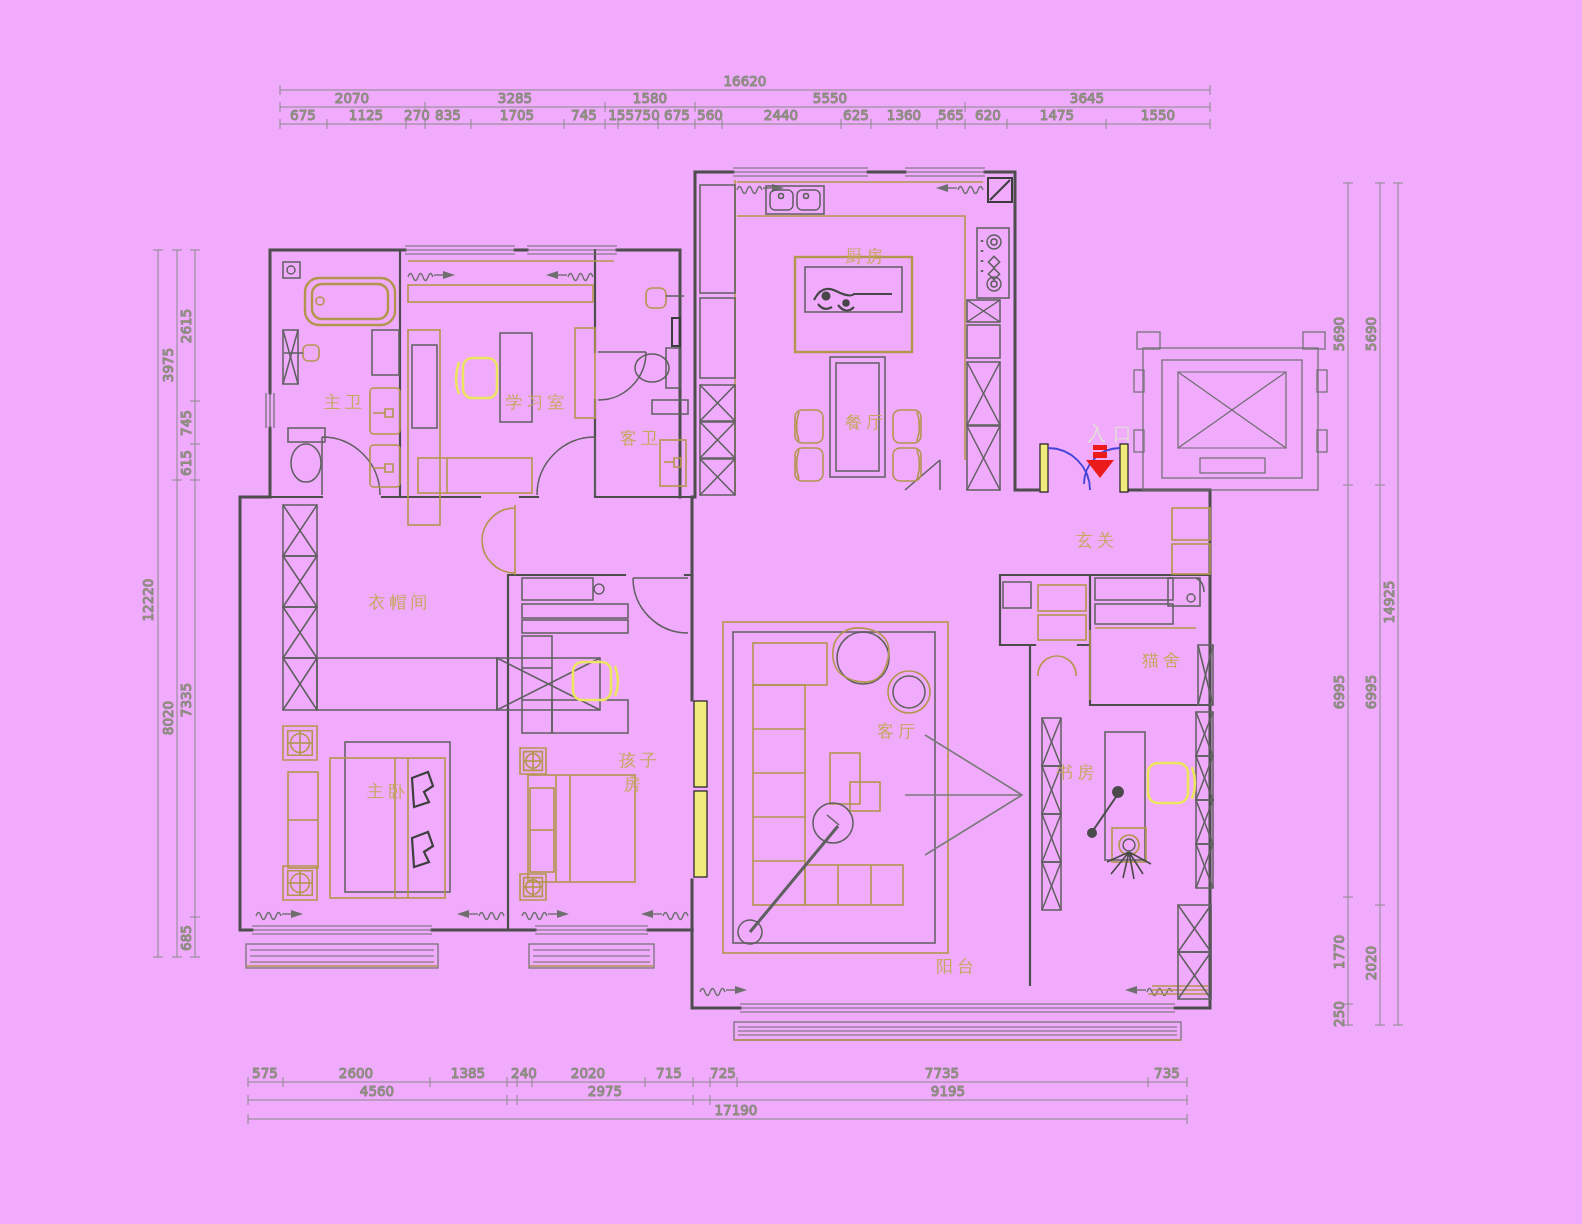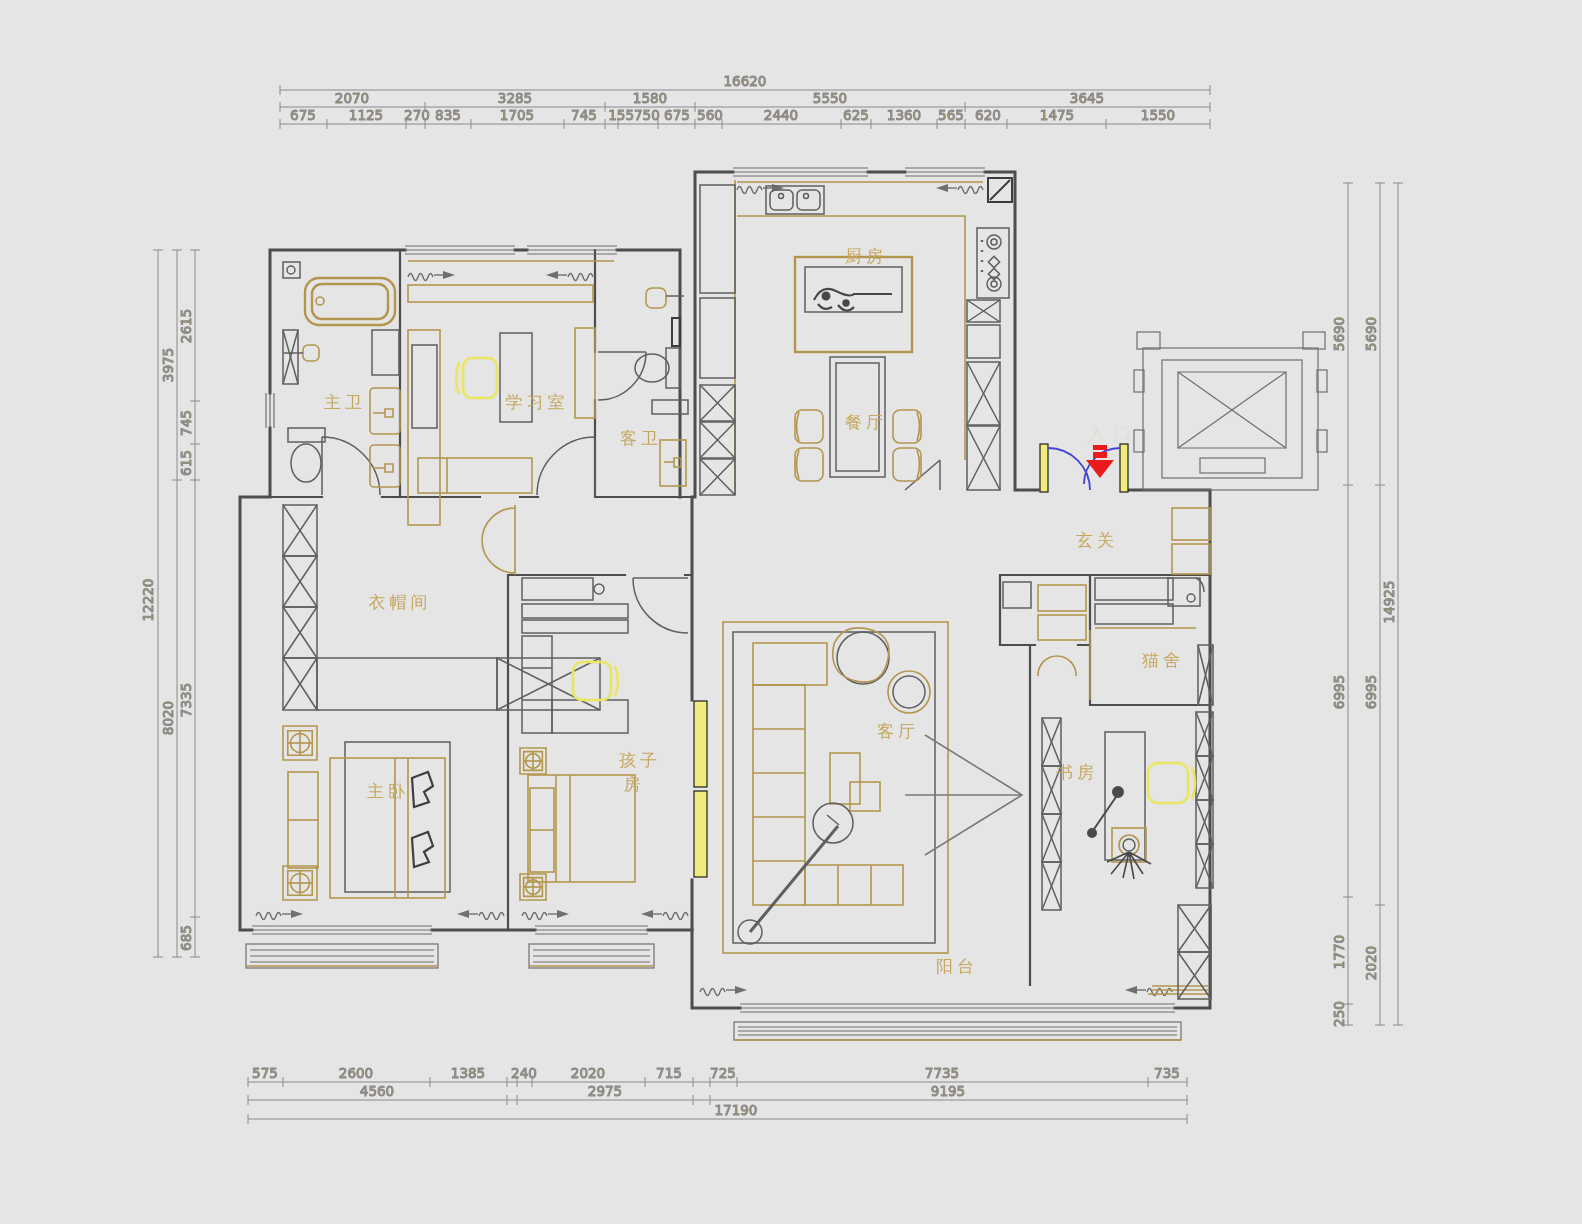--- a/index.html
+++ b/index.html
@@ -1,16 +1,16 @@
 <!DOCTYPE html>
 <html><head>
 <meta charset="utf-8">
 <style>
   html,body{margin:0;padding:0;background:#fff;}
-  .canvas{position:relative;width:1582px;height:1224px;background:#e5e5e5;overflow:hidden;
+  .canvas{position:relative;width:1582px;height:1224px;background:#f0abfc;overflow:hidden;
           font-family:"DejaVu Sans",sans-serif;}
   svg{position:absolute;left:0;top:0;}
   .wall{stroke:#4d4d4d;stroke-width:3;fill:none;stroke-linecap:square;}
   .iwall{stroke:#4d4d4d;stroke-width:2.2;fill:none;stroke-linecap:square;}
   .thin{stroke:#6e6e6e;stroke-width:1.2;fill:none;}
   .dim{stroke:#8a8a8a;stroke-width:1;fill:none;}
   .dimt{fill:#b3994f;font-size:13.5px;}
   .furn{stroke:#b3964e;stroke-width:1.6;fill:none;}
   .furn2{stroke:#b3964e;stroke-width:2.4;fill:none;}
   .gfurn{stroke:#5f5f5f;stroke-width:1.5;fill:none;}

